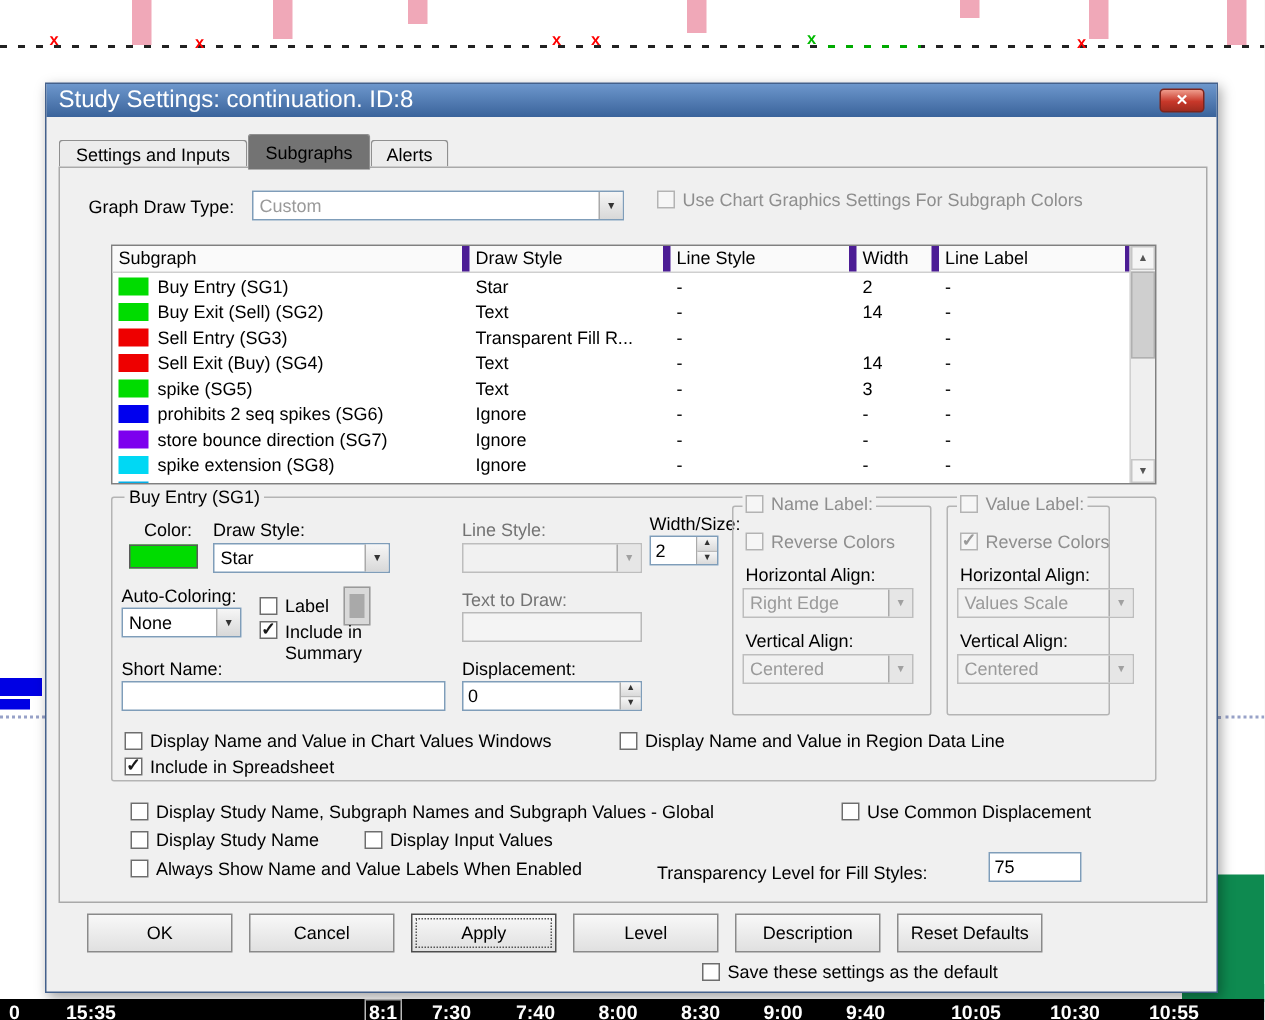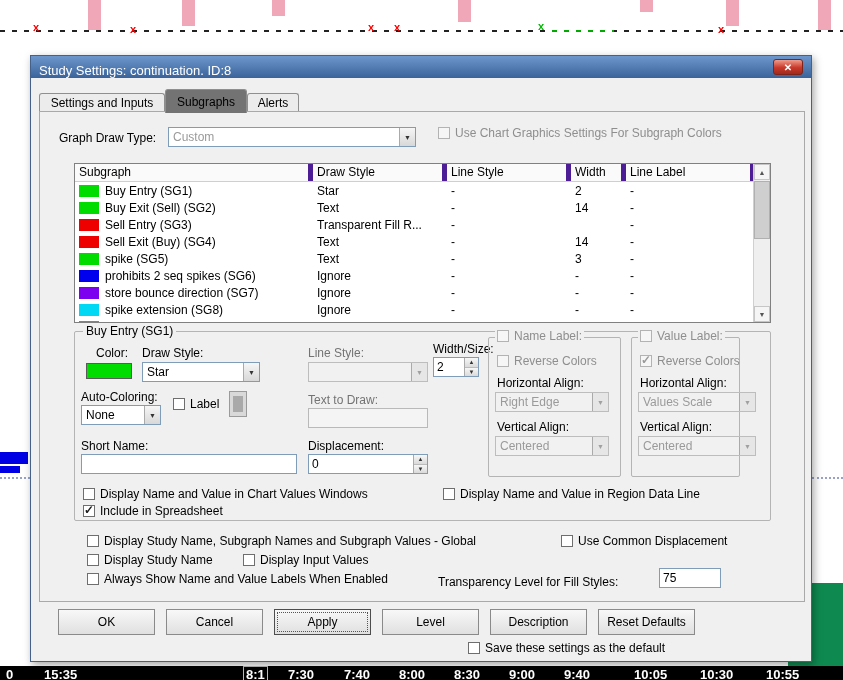--- a/index.html
+++ b/index.html
@@ -24,22 +24,22 @@
   .g1{left:806px;top:583px;width:37px;height:85px}
   .g2{left:788px;top:656px;width:55px;height:12px}
   .axisbar{position:absolute;left:0;top:666px;width:843px;height:14px;background:#000}
   .ax{position:absolute;top:1px;color:#fff;font:bold 13px "Liberation Sans",sans-serif;white-space:nowrap}
   .ax.boxed{top:0;border:1px solid #bbb;padding:0 2px}
 
   
   .dialog{position:absolute;left:30px;top:55px;width:782px;height:607px;background:#f0f0f0;
     border:1px solid #44618c;box-shadow:2px 3px 8px rgba(0,0,0,.35);z-index:10}
   .titlebar{position:absolute;left:0;top:0;width:100%;height:22px;
-    background:linear-gradient(#6d97cc,#3a639b);display:flex;align-items:flex-end;
-    padding-left:8px;color:#fff;font-size:13px}
+    background:linear-gradient(#6d97cc,#3a639b);display:flex;align-items:center;
+    padding-left:8px;color:#fff;font-size:16px}
   .closebtn{position:absolute;right:8px;top:3px;width:30px;height:16px;border-radius:3px;
     background:linear-gradient(#ef9c8c,#c8382a 55%,#9f2b1f);border:1px solid #7e241b;
     color:#fff;font-size:10px;font-weight:bold;display:flex;align-items:center;justify-content:center}
 
   .tab{position:absolute;font-size:12px;display:flex;align-items:center;justify-content:center;
     border:1px solid #8f8f8f;border-bottom:none;border-radius:3px 3px 0 0;white-space:nowrap}
   .tab.inactive{top:37px;height:18px;background:#ececec}
   .tab.active{top:33px;height:24px;background:#737373;z-index:5}
   .panel{position:absolute;left:8px;top:55px;width:766px;height:491px;border:1px solid #a9a9a9}
 
@@ -373,20 +373,24 @@
       <span class="cv">None</span>
       <span class="cbtn">▼</span>
     </div>
     <label class="cb" style="left:142px;top:341px">
       <span class="box"></span>
       <span class="cbl">Label</span>
     </label>
     <div class="minibtn">
         <div class="inner"></div>
       </div>
+    <label class="cb wrap checked" style="left:142px;top:358px">
+      <span class="box"></span>
+      <span class="cbl">Include in Summary</span>
+    </label>
 
     <span class="lbl gray" style="left:277px;top:337px">Text to Draw:</span>
     <div class="edit dis" style="left:277px;top:352px;width:120px">
       <span></span>
     </div>
 
     <span class="lbl" style="left:50px;top:383px">Short Name:</span>
     <input class="edit" style="left: 50px; top: 398px; width: 216px;" value="">
 
     <span class="lbl" style="left:277px;top:383px">Displacement:</span>
@@ -395,21 +399,21 @@
       <span class="sbtns">
         <span>▲</span>
         <span>▼</span>
       </span>
     </div>
 
     <label class="cb" style="left:52px;top:431px">
       <span class="box"></span>
       <span class="cbl">Display Name and Value in Chart Values Windows</span>
     </label>
-    <label class="cb" style="left:412px;top:431px">
+    <label class="cb" style="left:382px;top:431px">
       <span class="box"></span>
       <span class="cbl">Display Name and Value in Region Data Line</span>
     </label>
     <label class="cb checked" style="left:52px;top:448px">
       <span class="box"></span>
       <span class="cbl">Include in Spreadsheet</span>
     </label>
 
     <label class="cb" style="left:530px;top:478px">
       <span class="box"></span>

